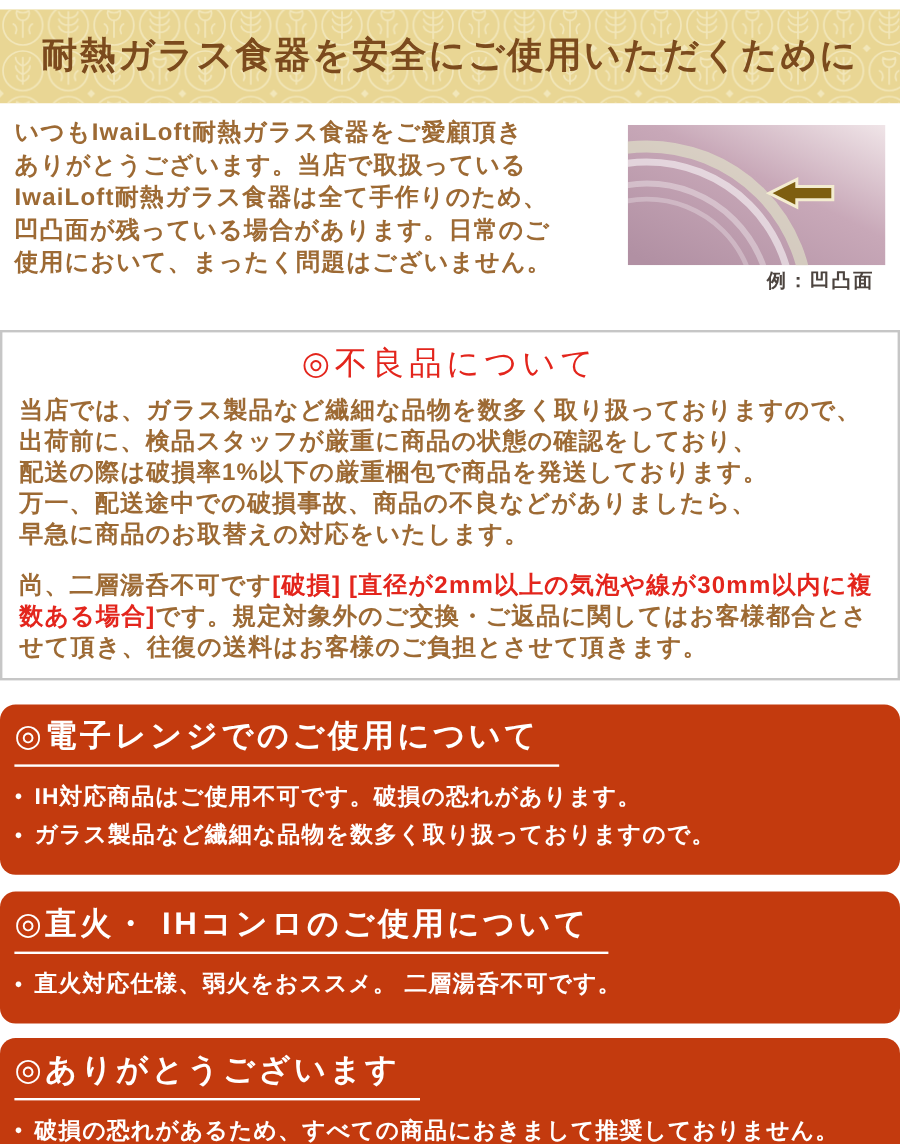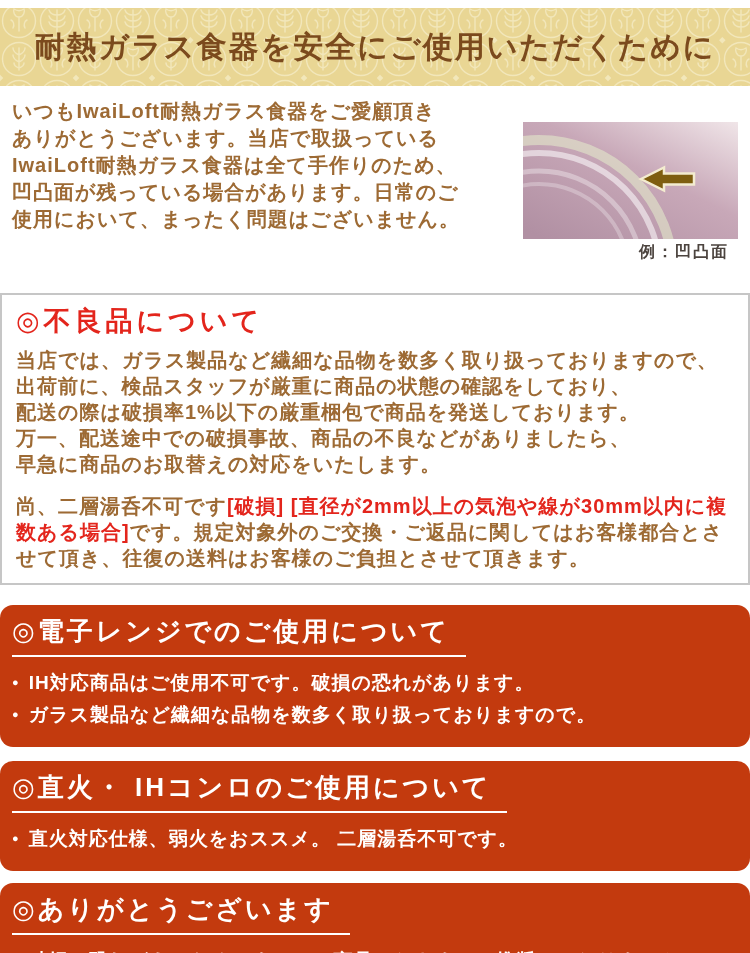--- a/index.html
+++ b/index.html
@@ -29,32 +29,32 @@
     font-size:30px;font-weight:bold;letter-spacing:2px;color:var(--header-text,#7b4a1d);
   }
 
   
   .intro{display:flex;gap:28px;padding:12px 12px 0 12px;align-items:flex-start}
   .intro-text{
     flex:1;margin:0;color:var(--text-brown,#9d6a34);
     font-size:20px;line-height:27px;font-weight:bold;letter-spacing:1px;
     white-space:pre-line;
   }
-  .photo{position:relative;width:215px;height:147px;flex:none;margin-top:24px;overflow:hidden}
+  .photo{position:relative;width:215px;height:147px;flex:none;margin-top:6px;overflow:hidden}
   .photo svg{display:block}
   .photo .caption{
     position:absolute;right:9px;bottom:6px;font-size:16px;font-weight:bold;
     color:#4c443f;letter-spacing:2px;
   }
 
   
   .defect{margin:24px 0 0 0;border:2px solid var(--box-border,#c6c6c6);padding:6px 14px 12px 14px;background:#fff}
   .defect h2{
     margin:2px 0 8px 0;color:var(--accent-red,#e3251c);
-    font-size:27px;font-weight:bold;letter-spacing:4px;
+    font-size:27px;font-weight:normal;letter-spacing:4px;text-align:center;
   }
   .defect p{
     margin:0;color:var(--text-brown,#9d6a34);
     font-size:20px;line-height:26px;font-weight:bold;letter-spacing:1px;
     white-space:pre-line;
   }
   .defect p + p{margin-top:16px;white-space:normal}
   .red-inline{color:var(--accent-red,#e3251c)}
 
   

